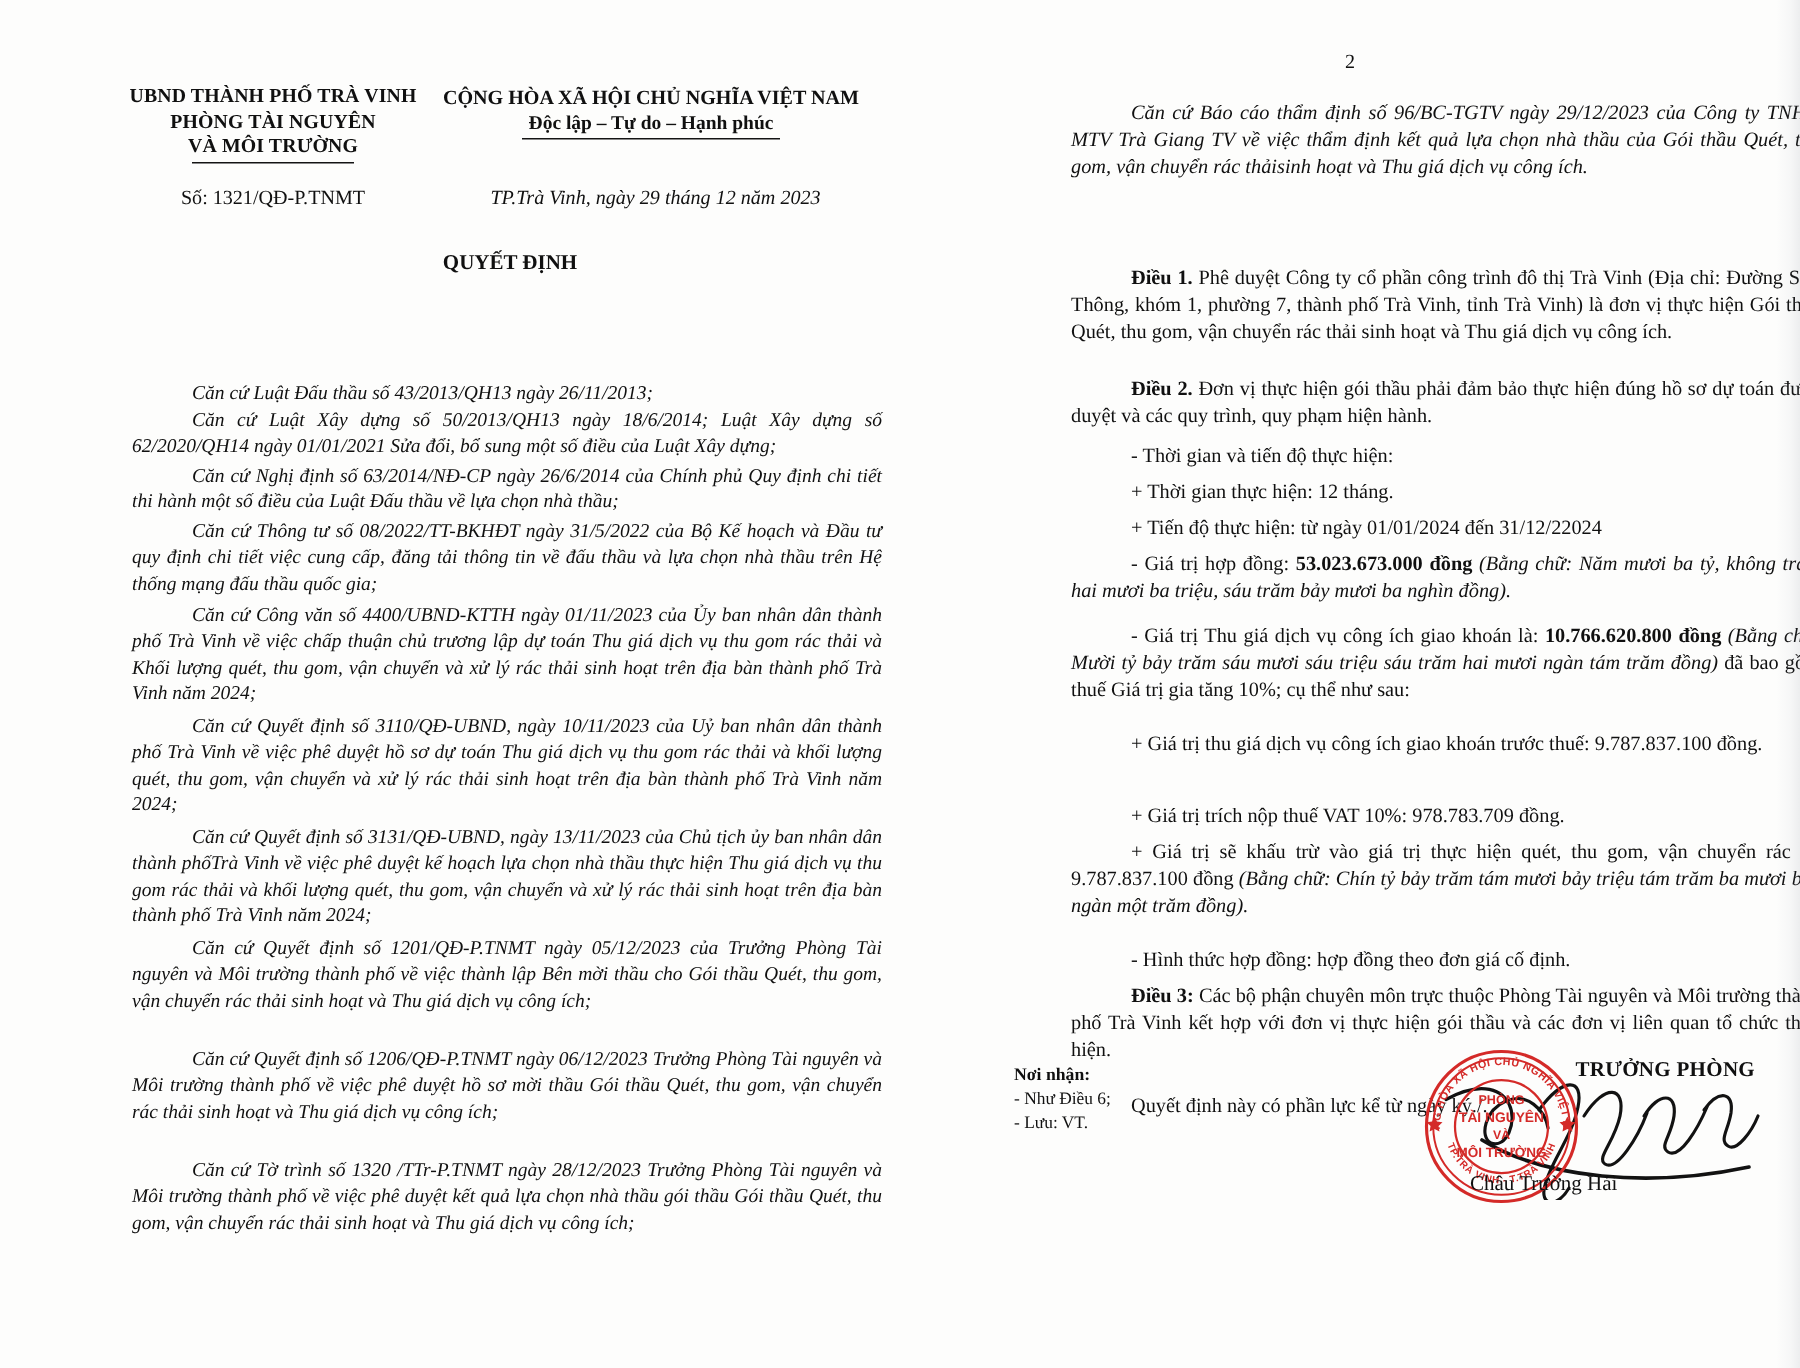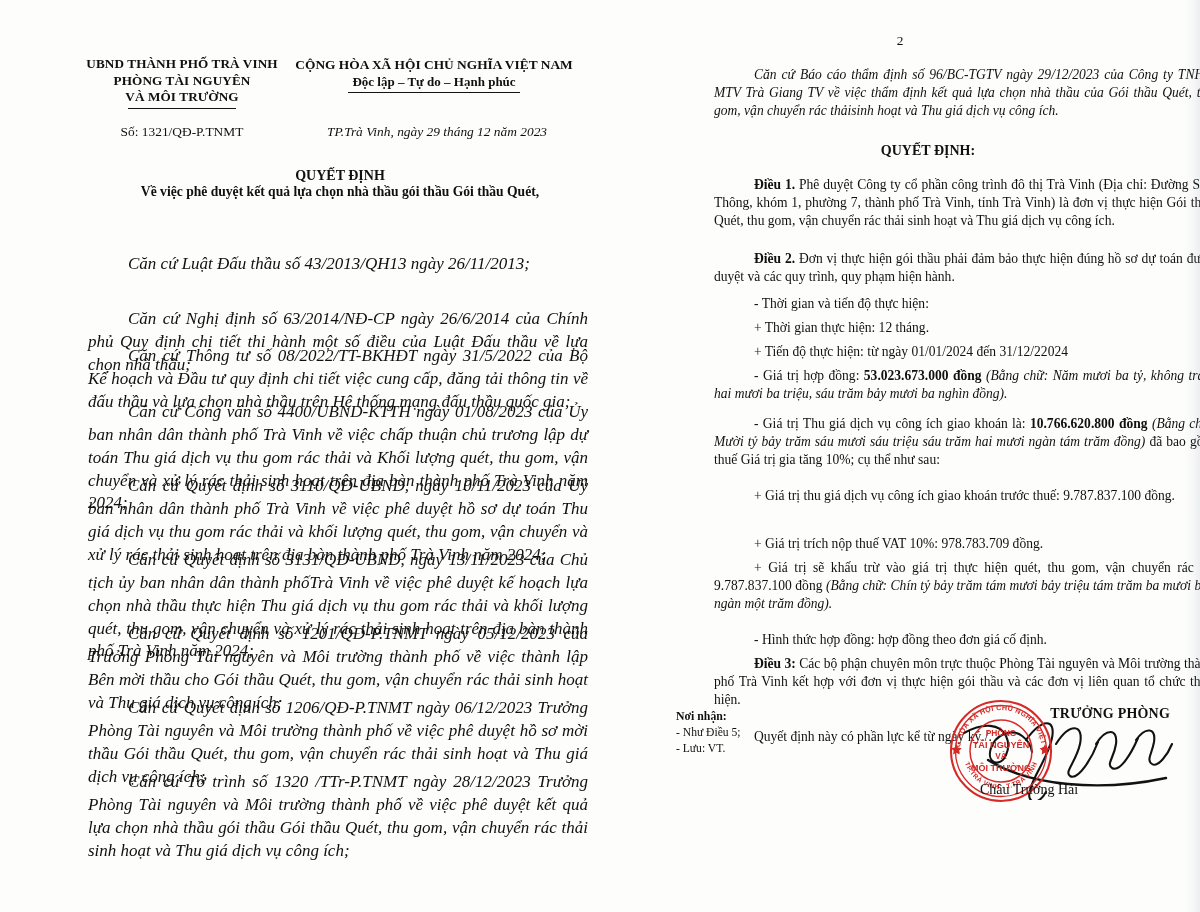--- a/index.html
+++ b/index.html
@@ -55,21 +55,21 @@
     display:inline-block;border-bottom:1.3px solid #141414;padding-bottom:1px;
   }
   .org-line{
     position:absolute;left:76px;top:233px;width:510px;
     text-align:center;font-weight:bold;font-size:13.7px;
   }
 
   
   .lp{
     position:absolute;left:88px;width:500px;
-    font-style:italic;font-size:17px;line-height:1.345;
+    font-style:italic;font-size:13px;line-height:1.345;
     text-align:justify;text-align-last:left;text-indent:40px;
   }
 
   
   .pageno{position:absolute;left:600px;top:33px;width:600px;text-align:center;font-size:13.4px;}
   .rp{
     position:absolute;left:678px;width:500px;
     font-size:13.55px;line-height:1.345;
     text-align:justify;text-align-last:left;text-indent:40px;margin-left:36px;
   }
@@ -115,42 +115,41 @@
     <div class="hdr-right">
       <div>CỘNG HÒA XÃ HỘI CHỦ NGHĨA VIỆT NAM</div>
       <div><span class="motto">Độc lập – Tự do – Hạnh phúc</span></div>
     </div>
 
     <div class="sohieu">Số: 1321/QĐ-P.TNMT</div>
     <div class="ngay">TP.Trà Vinh, ngày  29 tháng 12 năm 2023</div>
 
     <div class="qd-title">QUYẾT ĐỊNH</div>
     <div class="qd-sub">
-      <div>Về việc phê duyệt kết quả lựa chọn nhà thầu gói thầu Gói thầu Quét,</div>
     </div>
 
 
     <div class="lp" style="top:253px">Căn cứ Luật Đấu thầu số 43/2013/QH13 ngày 26/11/2013;</div>
+    <div class="lp" style="top:271px">Căn cứ Luật Xây dựng số 50/2013/QH13 ngày 18/6/2014; Luật Xây dựng số 62/2020/QH14 ngày 01/01/2021 Sửa đổi, bổ sung một số điều của Luật Xây dựng;</div>
     <div class="lp" style="top:308px">Căn cứ Nghị định số 63/2014/NĐ-CP ngày 26/6/2014 của Chính phủ Quy định chi tiết thi hành một số điều của Luật Đấu thầu về lựa chọn nhà thầu;</div>
     <div class="lp" style="top:345px">Căn cứ Thông tư số 08/2022/TT-BKHĐT ngày 31/5/2022 của Bộ Kế hoạch và Đầu tư quy định chi tiết việc cung cấp, đăng tải thông tin về đấu thầu và lựa chọn nhà thầu trên Hệ thống mạng đấu thầu quốc gia;</div>
-    <div class="lp" style="top:401px">Căn cứ Công văn số 4400/UBND-KTTH ngày 01/08/2023 của Ủy ban nhân dân thành phố Trà Vinh về việc chấp thuận chủ trương lập dự toán Thu giá dịch vụ thu gom rác thải và Khối lượng quét, thu gom, vận chuyển và xử lý rác thải sinh hoạt trên địa bàn thành phố Trà Vinh năm 2024;</div>
+    <div class="lp" style="top:401px">Căn cứ Công văn số 4400/UBND-KTTH ngày 01/11/2023 của Ủy ban nhân dân thành phố Trà Vinh về việc chấp thuận chủ trương lập dự toán Thu giá dịch vụ thu gom rác thải và Khối lượng quét, thu gom, vận chuyển và xử lý rác thải sinh hoạt trên địa bàn thành phố Trà Vinh năm 2024;</div>
     <div class="lp" style="top:475px">Căn cứ Quyết định số 3110/QĐ-UBND, ngày 10/11/2023 của Uỷ ban nhân dân thành phố Trà Vinh về việc phê duyệt hồ sơ dự toán Thu giá dịch vụ thu gom rác thải và khối lượng quét, thu gom, vận chuyển và xử lý rác thải sinh hoạt trên địa bàn thành phố Trà Vinh năm 2024;</div>
     <div class="lp" style="top:549px">Căn cứ Quyết định số 3131/QĐ-UBND, ngày 13/11/2023 của Chủ tịch ủy ban nhân dân thành phốTrà Vinh về việc phê duyệt kế hoạch lựa chọn nhà thầu thực hiện Thu giá dịch vụ thu gom rác thải và khối lượng quét, thu gom, vận chuyển và xử lý rác thải sinh hoạt trên địa bàn thành phố Trà Vinh năm 2024;</div>
     <div class="lp" style="top:623px">Căn cứ Quyết định số 1201/QĐ-P.TNMT ngày 05/12/2023 của Trưởng Phòng Tài nguyên và Môi trường thành phố về việc thành lập Bên mời thầu cho Gói thầu Quét, thu gom, vận chuyển rác thải sinh hoạt và Thu giá dịch vụ công ích;</div>
     <div class="lp" style="top:697px">Căn cứ Quyết định số 1206/QĐ-P.TNMT ngày 06/12/2023 Trưởng Phòng Tài nguyên và Môi trường thành phố về việc phê duyệt hồ sơ mời thầu Gói thầu Quét, thu gom, vận chuyển rác thải sinh hoạt và Thu giá dịch vụ công ích;</div>
     <div class="lp" style="top:771px">Căn cứ Tờ trình số 1320 /TTr-P.TNMT ngày 28/12/2023 Trưởng Phòng Tài nguyên và Môi trường thành phố về việc phê duyệt kết quả lựa chọn nhà thầu gói thầu Gói thầu Quét, thu gom, vận chuyển rác thải sinh hoạt và Thu giá dịch vụ công ích;</div>
   </div>
 
   <div class="col col-right"></div>
 
   <div class="pageno">2</div>
 
   <div class="rp it" style="top:66px">Căn cứ Báo cáo thẩm định số 96/BC-TGTV ngày 29/12/2023 của Công ty TNHH MTV Trà Giang TV về việc thẩm định kết quả lựa chọn nhà thầu của Gói thầu Quét, thu gom, vận chuyển rác thảisinh hoạt và Thu giá dịch vụ công ích.</div>
 
-  <div class="qd2">QUYẾT ĐỊNH:</div>
 
   <div class="rp" style="top:176px">
     <b>Điều 1.</b><span> Phê duyệt Công ty cổ phần công trình đô thị Trà Vinh (Địa chỉ: Đường Sơn Thông, khóm 1, phường 7, thành phố Trà Vinh, tỉnh Trà Vinh) là đơn vị thực hiện Gói thầu Quét, thu gom, vận chuyển rác thải sinh hoạt và Thu giá dịch vụ công ích.</span>
   </div>
 
   <div class="rp" style="top:250px">
     <b>Điều 2.</b><span> Đơn vị thực hiện gói thầu phải đảm bảo thực hiện đúng hồ sơ dự toán được duyệt và các quy trình, quy phạm hiện hành.</span>
   </div>
 
   <div class="rp" style="top:295px">- Thời gian và tiến độ thực hiện:</div>
@@ -175,21 +174,21 @@
   <div class="rp" style="top:631px">- Hình thức hợp đồng: hợp đồng theo đơn giá cố định.</div>
 
   <div class="rp" style="top:655px">
     <b>Điều 3:</b><span> Các bộ phận chuyên môn trực thuộc Phòng Tài nguyên và Môi trường thành phố Trà Vinh kết hợp với đơn vị thực hiện gói thầu và các đơn vị liên quan tổ chức thực hiện.</span>
   </div>
 
   <div class="rp" style="top:728px">Quyết định này có phần lực kể từ ngày ký./.</div>
 
   <div class="noinhan">
     <div class="h">Nơi nhận:</div>
-    <div>- Như Điều 5;</div>
+    <div>- Như Điều 6;</div>
     <div>- Lưu: VT.</div>
   </div>
 
   <div class="sig-title">TRƯỞNG PHÒNG</div>
 
   <svg class="sig-ink" viewBox="0 0 230 100">
     <g fill="none" stroke="#121212" stroke-width="2.1" stroke-linecap="round">
       <path d="M4,33 C24,22 40,24 46,36 C52,48 44,66 34,62 C26,58 30,40 44,34 C58,28 70,40 72,52"></path>
       <path d="M66,40 C82,18 96,18 92,38 C88,58 74,74 70,90 C66,104 78,106 86,92"></path>
       <path d="M96,44 C110,22 124,24 120,44 C116,62 104,72 110,76 C118,81 132,58 138,42"></path>

